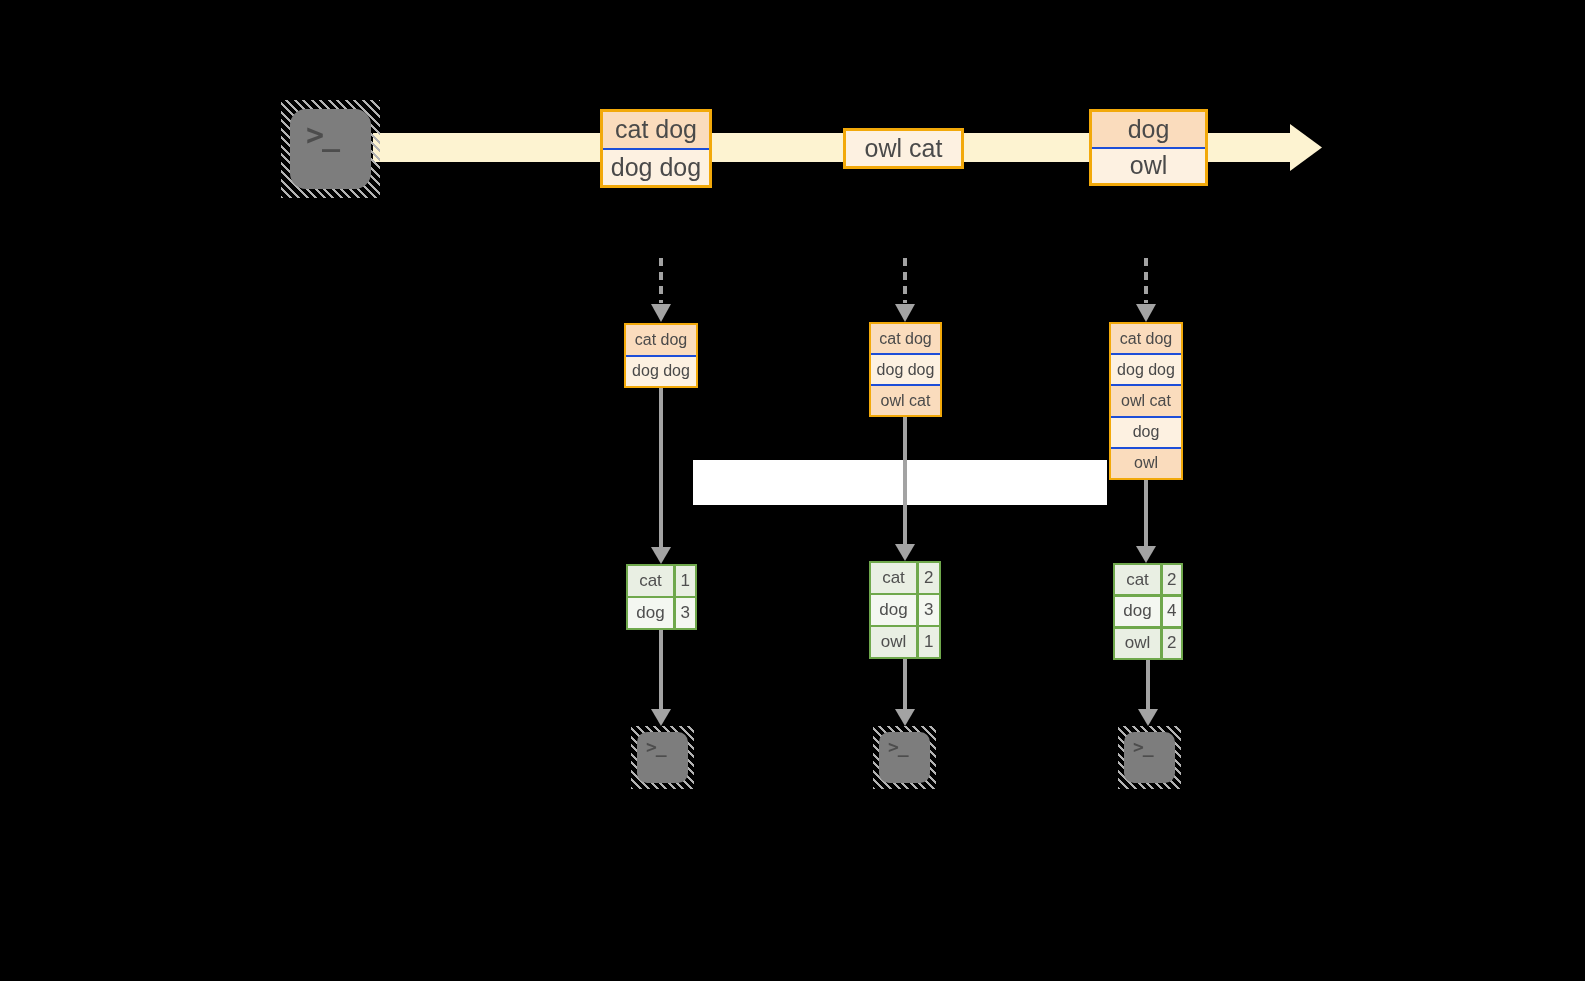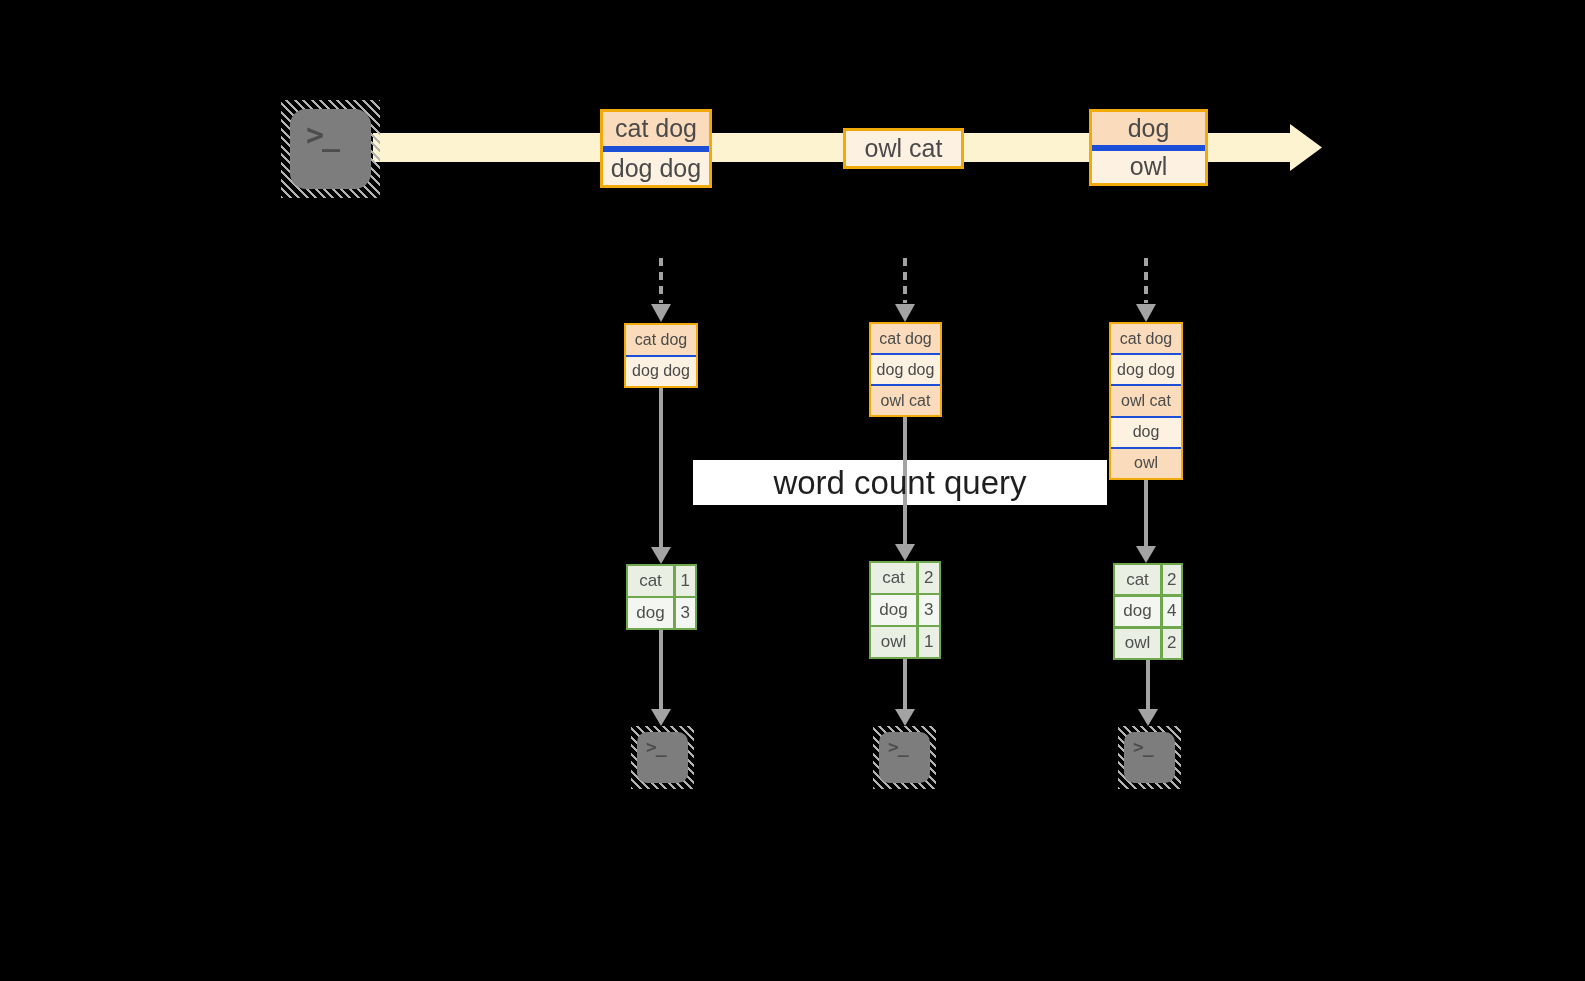--- a/index.html
+++ b/index.html
@@ -15,21 +15,21 @@
   .obox{
     position:absolute;
     border:3px solid #F2A90A;
     box-sizing:border-box;
     display:flex;flex-direction:column;
     z-index:4;
   }
   .obox .row{
     flex:1;display:flex;align-items:center;justify-content:center;
     color:#4a4a4a;
-    border-top:6px solid #1d4ed8;
+    border-top:2px solid #1d4ed8;
   }
   .obox .row:first-child{border-top:none;}
   .obox .row:nth-child(odd){background:#FADCBD;}
   .obox .row:nth-child(even){background:#FDF1E1;}
   .obox.cream-first .row:nth-child(odd){background:#FDF1E1;}
   .stream-box{font-size:25px;}
   .state-box{font-size:16px;border-width:2.5px;}
   .state-box .row{border-top-width:2.5px;}
   
   .gtable{
@@ -120,21 +120,20 @@
       <line x1="905" y1="417" x2="905" y2="544"></line>
       <line x1="1146" y1="480" x2="1146" y2="546"></line>
     </g>
     <g fill="#A3A3A3">
       <polygon points="651,547 671,547 661,564"></polygon>
       <polygon points="895,544 915,544 905,561"></polygon>
       <polygon points="1136,546 1156,546 1146,563"></polygon>
     </g>
   </svg>
 
-  <div class="query-text">word count query</div>
 
   <div class="term term-big" style="left:281px;top:100px;">
     <div class="term-inner">
       <span class="term-glyph">&gt;_</span>
     </div>
   </div>
 
   <div class="obox stream-box" style="left:600px;top:109px;width:112px;height:79px;">
     <div class="row">cat dog</div>
     <div class="row">dog dog</div>

